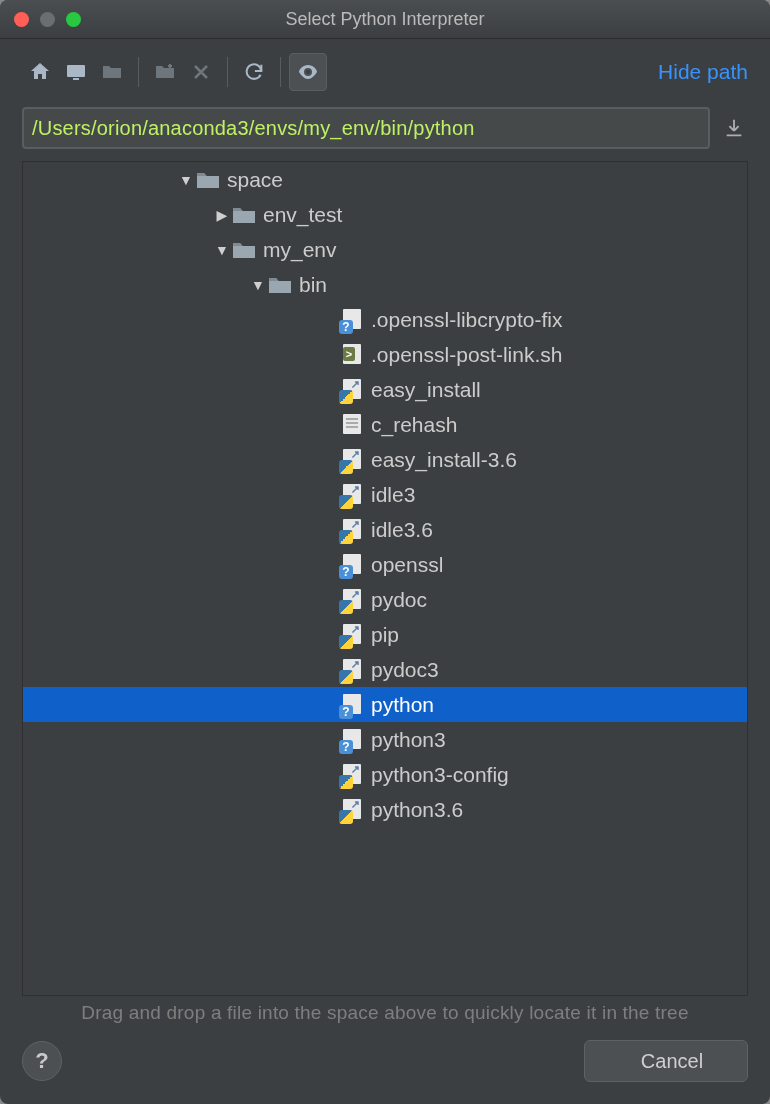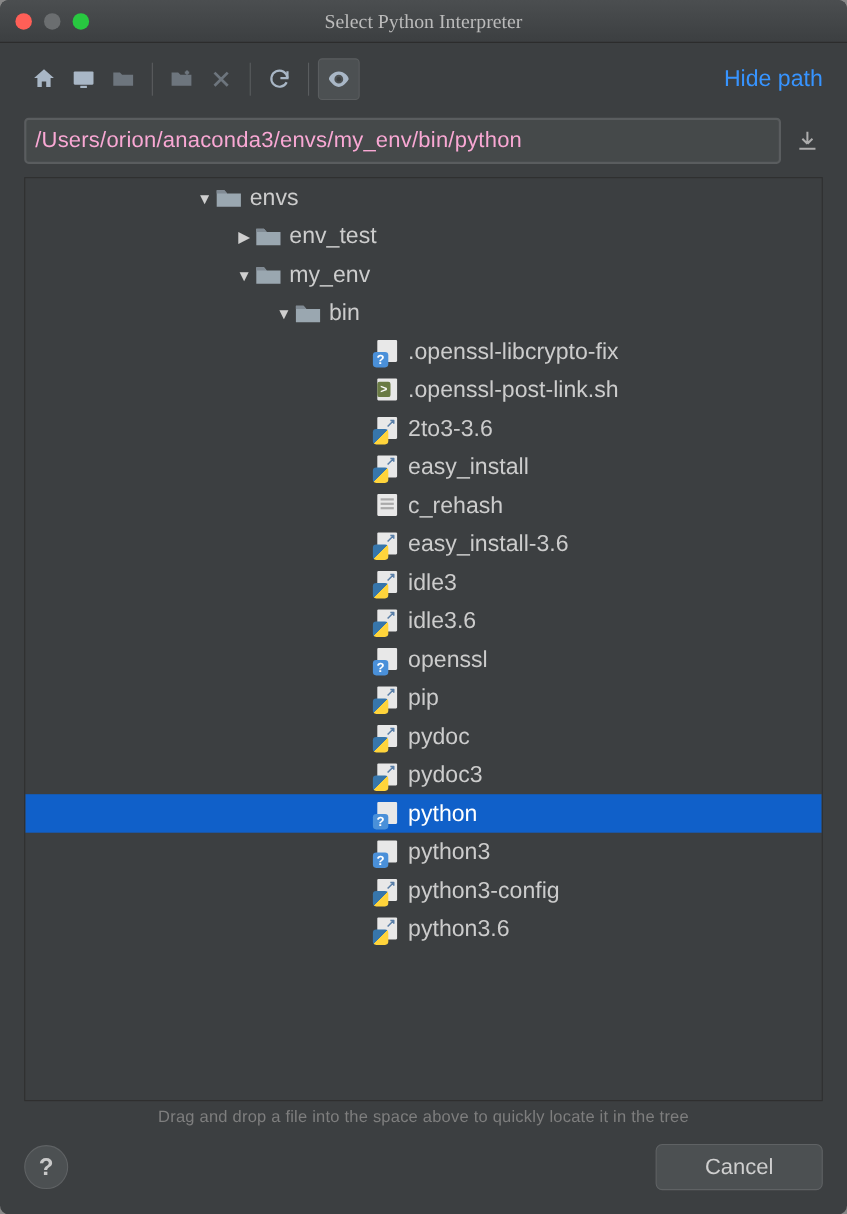--- a/index.html
+++ b/index.html
@@ -1,62 +1,62 @@
 <!DOCTYPE html>
 <html><head>
 <meta charset="utf-8">
 <style>
   html,body{margin:0;padding:0;background:#888;font-family:"Helvetica Neue",Arial,sans-serif;}
   .window{width:770px;height:1104px;background:#3c3f41;position:relative;border-radius:8px;overflow:hidden;display:flex;flex-direction:column;}
   
-  .titlebar{height:38px;background:linear-gradient(#4b4e50,#3c3f41);display:flex;align-items:center;position:relative;border-bottom:1px solid #2b2b2b;font-family:Liberation Serif, serif;}
+  .titlebar{height:38px;background:linear-gradient(#4b4e50,#3c3f41);display:flex;align-items:center;position:relative;border-bottom:1px solid #2b2b2b;}
   .traffic{display:flex;gap:11px;margin-left:14px;}
   .dot{width:15px;height:15px;border-radius:50%;}
   .dot.red{background:#ff5f57;}
   .dot.yellow{background:#6b6e70;}
   .dot.green{background:#28c840;}
   .title{position:absolute;left:0;right:0;text-align:center;color:#bbbbbb;font-size:18px;pointer-events:none;}
   
   .toolbar{display:flex;align-items:center;padding:14px 22px 6px 22px;justify-content:space-between;}
   .tb-left{display:flex;align-items:center;gap:0;}
   .tb-btn{width:36px;height:36px;display:flex;align-items:center;justify-content:center;color:#a9b7c6;border-radius:4px;position:relative;}
   .tb-btn.framed{border:1px solid #5a5d5f;background:#4c5052;}
   .tb-sep{width:1px;height:30px;background:#5a5d5f;margin:0 8px;}
   .hide-link{color:#3794ff;font-size:21px;cursor:pointer;text-align:right;}
   .dim{opacity:.45;}
   
   .pathrow{display:flex;align-items:center;gap:10px;padding:10px 22px 12px 22px;}
-  .pathinput{flex:1;height:38px;border:2px solid #5a5d5f;background:#45494a;border-radius:4px;color:#f9a8d4;font-size:20px;padding:0 8px;display:flex;align-items:center;font-family:"Helvetica Neue",Arial,sans-serif;letter-spacing:.2px;white-space:nowrap;overflow:hidden;}
+  .pathinput{flex:1;height:38px;border:2px solid #5a5d5f;background:#45494a;border-radius:4px;color:#bef264;font-size:20px;padding:0 8px;display:flex;align-items:center;font-family:"Helvetica Neue",Arial,sans-serif;letter-spacing:.2px;white-space:nowrap;overflow:hidden;}
   .dl-btn{width:28px;height:28px;display:flex;align-items:center;justify-content:center;color:#a9a9a9;}
   
   .tree{flex:1;border:1px solid #2f2f2f;margin:0 22px;background:#3c3f41;overflow:hidden;position:relative;}
   .row{display:flex;align-items:center;height:35px;font-size:21px;color:#cccccc;white-space:nowrap;}
   .row.sel{background:#1060c9;color:#ffffff;}
   .arrow{width:18px;display:inline-flex;justify-content:center;font-size:14px;color:#cfcfcf;}
   .arrow.empty{visibility:hidden;}
   .ico{width:26px;height:22px;display:inline-flex;align-items:center;justify-content:center;margin-right:6px;position:relative;}
   .folder-ico svg{display:block;}
   .pyfile-ico{position:relative;}
   .pyfile-ico .doc{width:18px;height:20px;background:#e8e8e8;border-radius:1px;position:absolute;left:4px;top:0;}
   .pyfile-ico .doc:before{content:"↗";position:absolute;right:1px;top:-1px;font-size:11px;color:#5a7fa8;font-weight:bold;}
   .pyfile-ico .py{position:absolute;left:0;bottom:-3px;width:14px;height:14px;border-radius:3px;background:linear-gradient(135deg,#3776ab 50%,#ffd43b 50%);}
   .unknown-ico .doc{width:18px;height:20px;background:#e8e8e8;border-radius:1px;position:absolute;left:4px;top:0;}
   .unknown-ico .q{position:absolute;left:0;bottom:-3px;width:14px;height:14px;border-radius:3px;background:#4a90d9;color:#fff;font-size:12px;line-height:14px;text-align:center;font-weight:bold;}
   .text-ico .doc{width:18px;height:20px;background:#e8e8e8;border-radius:1px;position:absolute;left:4px;top:0;}
   .text-ico .doc:after{content:"";position:absolute;left:3px;right:3px;top:4px;height:2px;background:#aaa;box-shadow:0 4px 0 #aaa,0 8px 0 #aaa;}
   .sh-ico .doc{width:18px;height:20px;background:#e8e8e8;border-radius:1px;position:absolute;left:4px;top:0;}
   .sh-ico .b{position:absolute;left:4px;top:3px;width:12px;height:14px;background:#6a7b44;border-radius:2px;display:flex;align-items:center;justify-content:center;color:#fff;font-size:11px;font-weight:bold;}
   
-  .hint{color:#7e7e7e;font-size:15px;text-align:center;padding:6px 0 6px 0;letter-spacing:.2px;}
+  .hint{color:#7e7e7e;font-size:19px;text-align:center;padding:6px 0 6px 0;letter-spacing:.2px;}
   
   .btnbar{display:flex;align-items:center;padding:10px 22px 22px 22px;gap:14px;}
   .help{width:38px;height:38px;border-radius:50%;background:#4c5052;border:1px solid #5f6264;color:#c9c9c9;display:flex;align-items:center;justify-content:center;font-size:22px;font-weight:bold;}
   .spacer{flex:1;}
   .btn{min-width:150px;height:40px;border-radius:6px;font-size:20px;display:flex;align-items:center;justify-content:center;}
-  .btn.cancel{background:#4c5052;border:1px solid #5f6264;color:#cfcfcf;}
+  .btn.cancel{background:#4c5052;border:1px solid #5f6264;color:#cfcfcf;padding-left:12px;}
   .btn.ok{background:#365880;border:1px solid #4a81bf;color:#eef1f4;}
   .row .label{pointer-events:none;}
 </style>
 </head>
 <body>
 
 <div class="window">
 
   <div class="titlebar">
     <div class="traffic">
@@ -127,21 +127,21 @@
 
   <div class="tree" id="tree">
       <div class="row" style="padding-left:154px">
         <span class="arrow">▼</span>
         <span class="ico folder-ico">
           <svg width="24" height="20" viewBox="0 0 24 20">
             <path fill="#9aa7b0" d="M1 3h7l2.5 3H23v12H1z"></path>
             <path fill="#808a93" d="M1 3h7l2.5 3H1z"></path>
           </svg>
         </span>
-        <span class="label">envs</span>
+        <span class="label">space</span>
       </div>
       <div class="row" style="padding-left:190px">
         <span class="arrow">▶</span>
         <span class="ico folder-ico">
           <svg width="24" height="20" viewBox="0 0 24 20">
             <path fill="#9aa7b0" d="M1 3h7l2.5 3H23v12H1z"></path>
             <path fill="#808a93" d="M1 3h7l2.5 3H1z"></path>
           </svg>
         </span>
         <span class="label">env_test</span>
@@ -181,28 +181,20 @@
           <span class="b">&gt;</span>
         </span>
         <span class="label">.openssl-post-link.sh</span>
       </div>
       <div class="row" style="padding-left:298px">
         <span class="arrow empty">·</span>
         <span class="ico pyfile-ico">
           <span class="doc"></span>
           <span class="py"></span>
         </span>
-        <span class="label">2to3-3.6</span>
-      </div>
-      <div class="row" style="padding-left:298px">
-        <span class="arrow empty">·</span>
-        <span class="ico pyfile-ico">
-          <span class="doc"></span>
-          <span class="py"></span>
-        </span>
         <span class="label">easy_install</span>
       </div>
       <div class="row" style="padding-left:298px">
         <span class="arrow empty">·</span>
         <span class="ico text-ico">
           <span class="doc"></span>
         </span>
         <span class="label">c_rehash</span>
       </div>
       <div class="row" style="padding-left:298px">
@@ -236,29 +228,29 @@
           <span class="q">?</span>
         </span>
         <span class="label">openssl</span>
       </div>
       <div class="row" style="padding-left:298px">
         <span class="arrow empty">·</span>
         <span class="ico pyfile-ico">
           <span class="doc"></span>
           <span class="py"></span>
         </span>
+        <span class="label">pydoc</span>
+      </div>
+      <div class="row" style="padding-left:298px">
+        <span class="arrow empty">·</span>
+        <span class="ico pyfile-ico">
+          <span class="doc"></span>
+          <span class="py"></span>
+        </span>
         <span class="label">pip</span>
-      </div>
-      <div class="row" style="padding-left:298px">
-        <span class="arrow empty">·</span>
-        <span class="ico pyfile-ico">
-          <span class="doc"></span>
-          <span class="py"></span>
-        </span>
-        <span class="label">pydoc</span>
       </div>
       <div class="row" style="padding-left:298px">
         <span class="arrow empty">·</span>
         <span class="ico pyfile-ico">
           <span class="doc"></span>
           <span class="py"></span>
         </span>
         <span class="label">pydoc3</span>
       </div>
       <div class="row sel" style="padding-left:298px">

